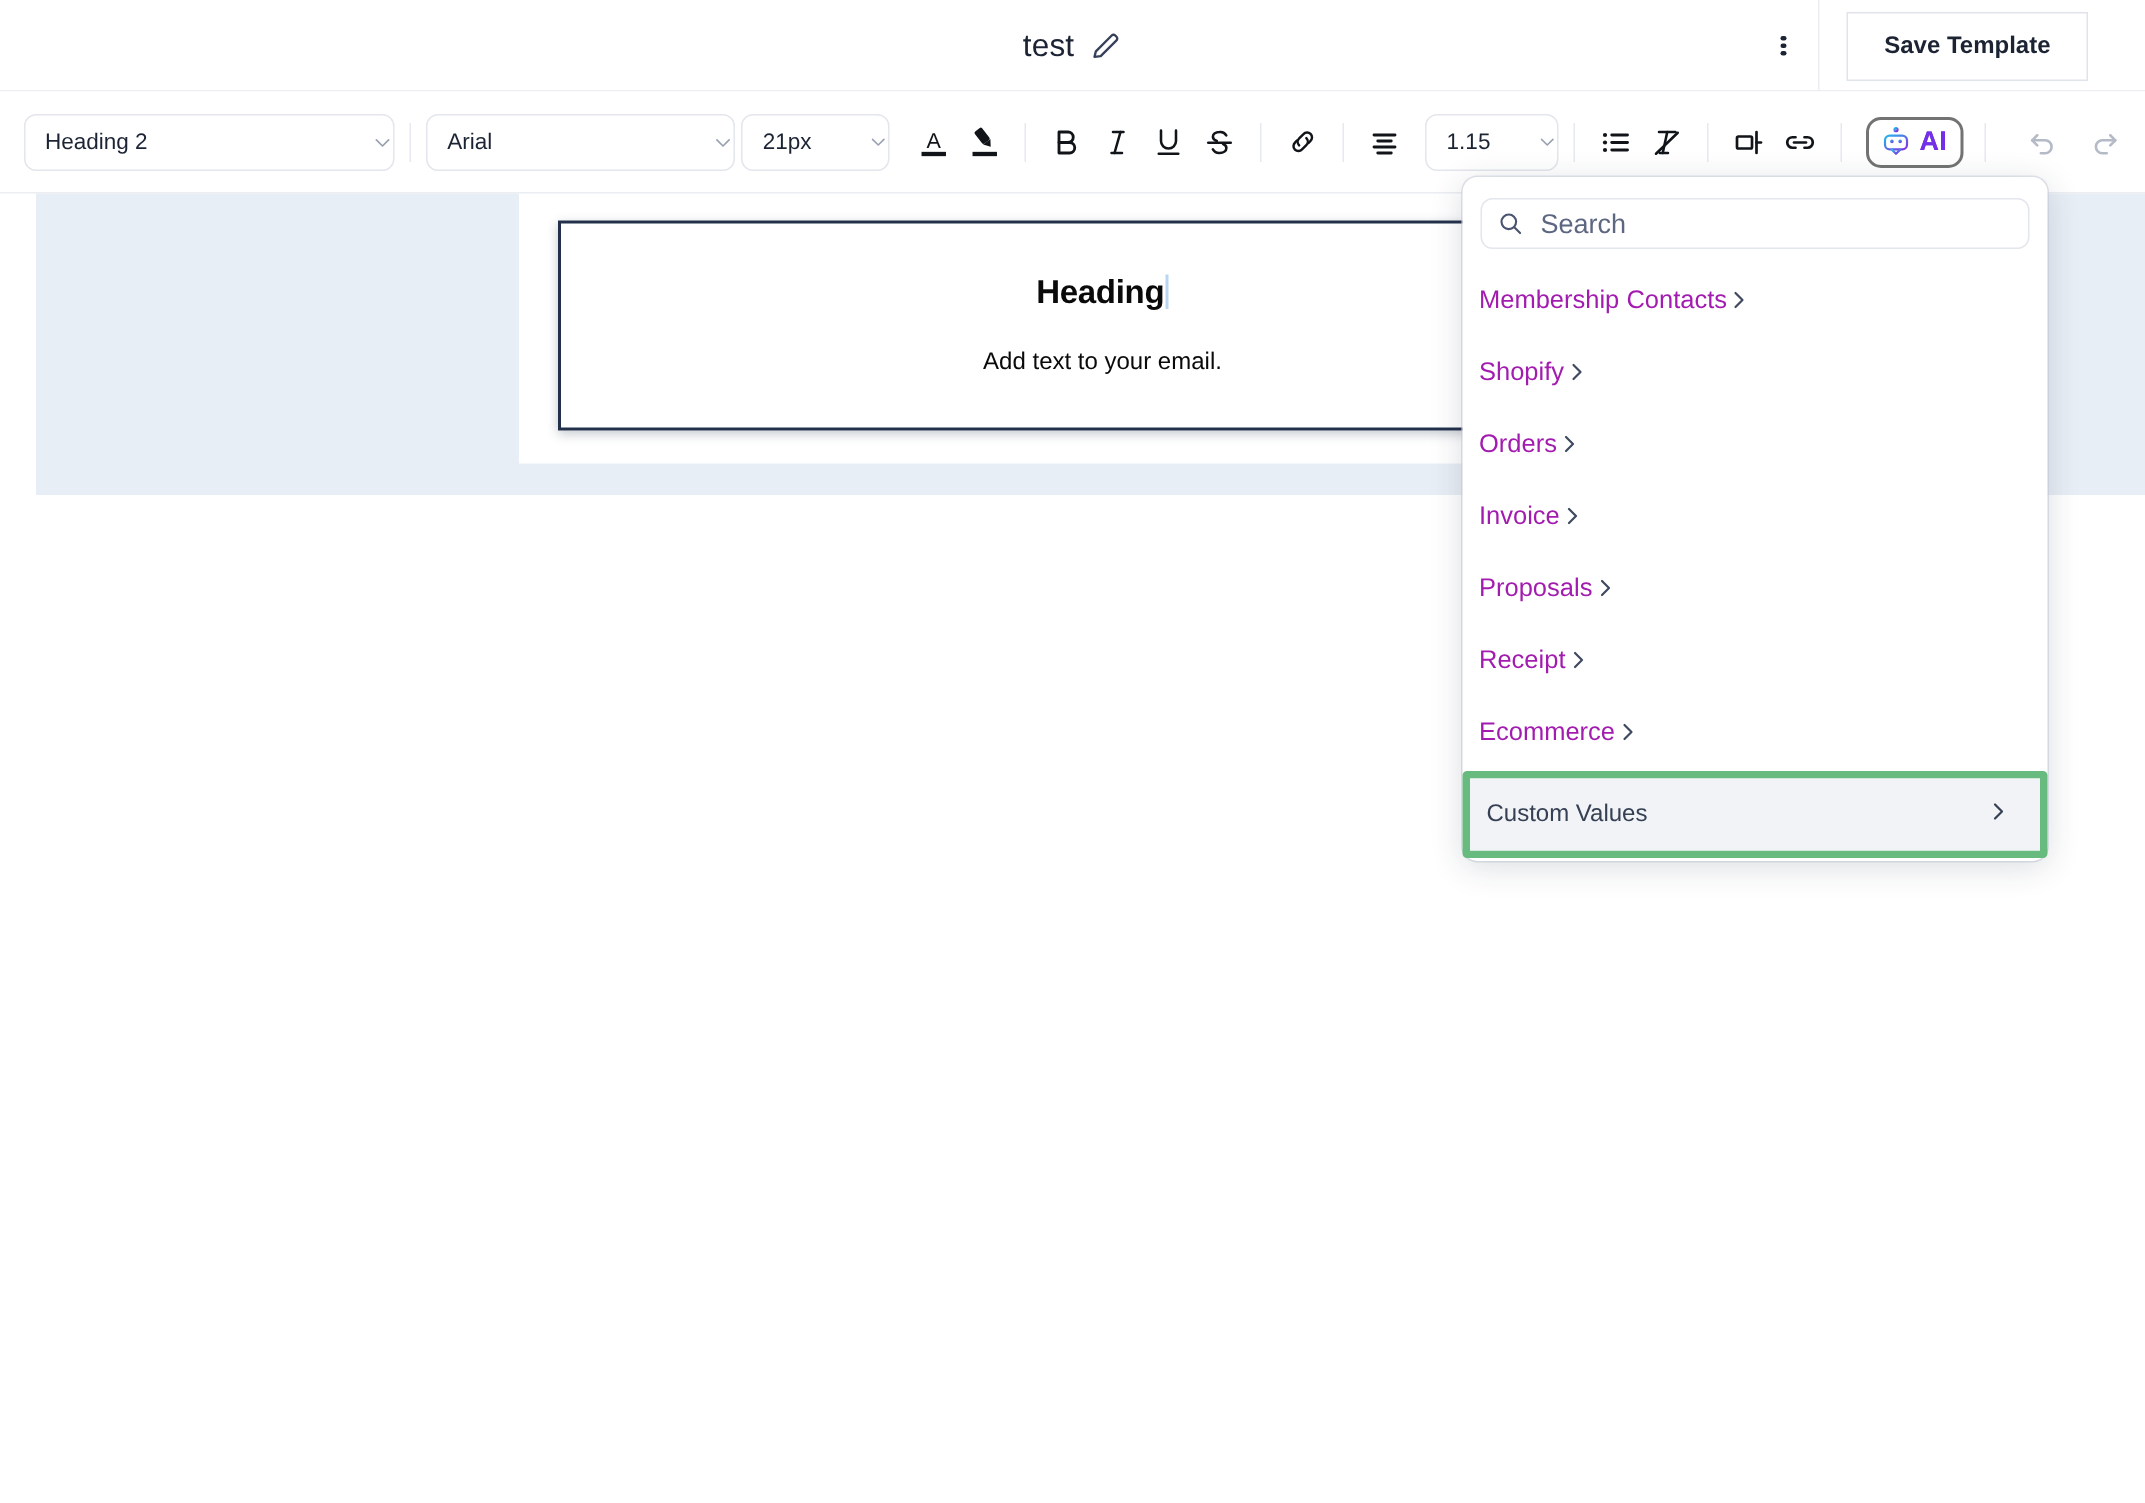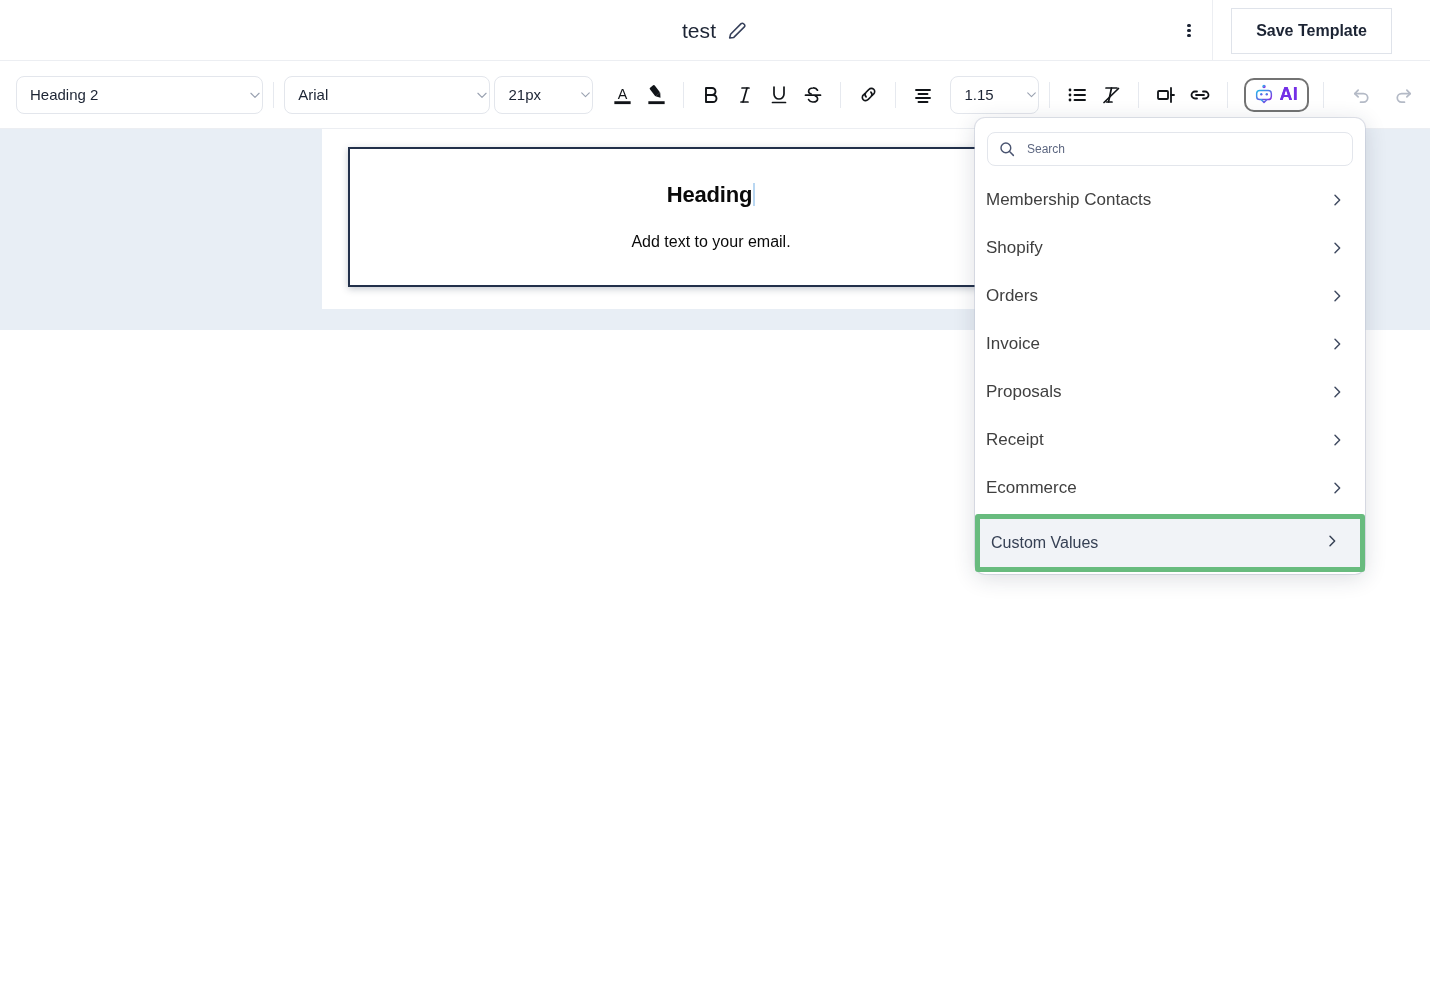--- a/index.html
+++ b/index.html
@@ -127,20 +127,21 @@
   }
 
   .undo-redo { display:flex; align-items:center; gap: 8px; margin-left: 10px; }
 
   
   .canvas {
     position: relative;
     height: 201px;
     background: #e8eef5;
     overflow: hidden;
+    margin-left: 24px;
   }
   .canvas-col {
     position:absolute;
     left: 322px; top: 0;
     width: 778px; height: 180px;
     background: #ffffff;
   }
   .block-selected {
     position:absolute;
     left: 348px; top: 18px;
@@ -189,37 +190,37 @@
     height: 34px;
     border: 1px solid #e3e6ec;
     border-radius: 8px;
     display:flex; align-items:center;
     padding: 0 10px;
     gap: 9px;
     background:#fff;
   }
   .menu-search input {
     border: none; outline: none;
-    font-size: 12px;
+    font-size: 18px;
     color: #39415a;
     font-family: "Liberation Sans", sans-serif;
     width: 100%;
     background: transparent;
   }
   .menu-search input::placeholder { color:#6a7governor; }
   .menu-search input::placeholder { color:#5d6781; }
 
   .menu-list { padding-bottom: 2px; }
   .menu-item {
     height: 48px;
     display:flex; align-items:center;
-    justify-content: space-between;
+    justify-content: flex-start;
     padding: 0 20px 0 11px;
     font-size: 17px;
-    color: #404040;
+    color: #a21caf;
     cursor: pointer;
   }
   .menu-item .arrow { color:#3f4a60; display:flex; align-items:center; }
 
   
   .menu-item-hl-wrap {
     border: 5px solid #68bb7e;
     border-radius: 3px;
     background: #68bb7e;
     margin-top: 2px;

